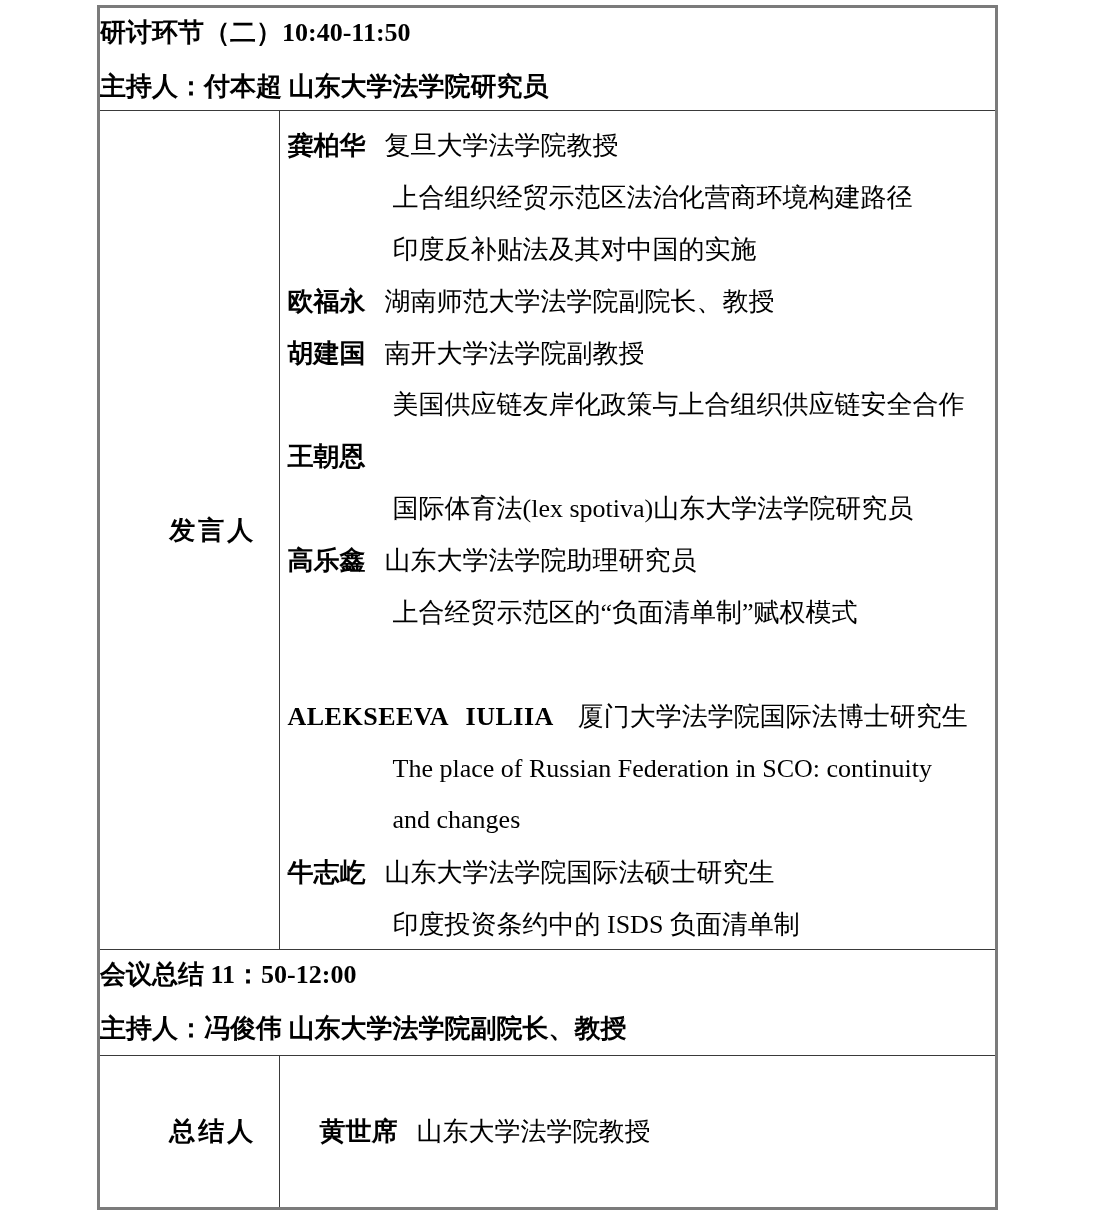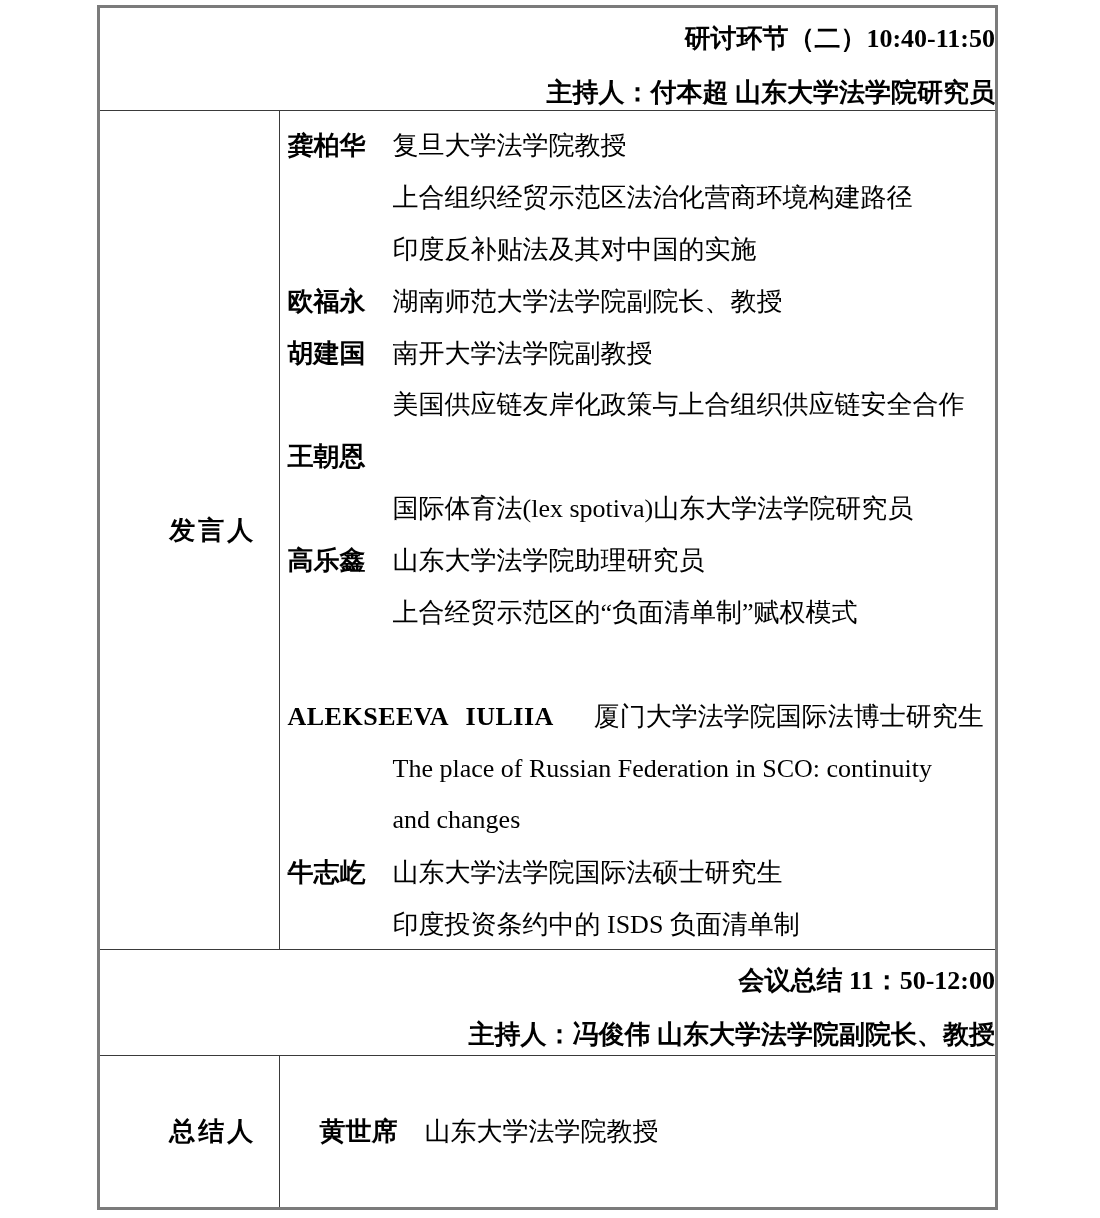--- a/index.html
+++ b/index.html
@@ -28,23 +28,23 @@
     border: 3px solid #7b7b7b;
     background: #ffffff;
     display: flex;
     flex-direction: column;
   }
   
   .section-header {
     box-sizing: border-box;
     display: flex;
     flex-direction: column;
-    align-items: flex-end;
+    align-items: flex-start;
     justify-content: flex-start;
-    padding-top: 16px;
+    padding-top: 10px;
     gap: 24px;
     text-align: center;
     font-weight: bold;
     font-size: 26px;
     line-height: 30px;
     overflow: hidden;
   }
   .section-header.session { height: 102px; }
   .section-header.summary {
     height: 106px;
@@ -82,26 +82,26 @@
   .line {
     height: 51.8px;
     display: flex;
     align-items: center;
     white-space: nowrap;
   }
   .speaker-name {
     font-weight: bold;
     display: inline-block;
     min-width: 86px;
-    margin-right: 19px;
+    margin-right: 11px;
     flex-shrink: 0;
   }
   .speaker-name.latin {
     min-width: 0;
-    margin-right: 40px;
+    margin-right: 24px;
     word-spacing: 11px;
     letter-spacing: 0.5px;
   }
   .topic-line { margin-left: 105px; }
   .gap-before { margin-top: 53px; }
   .summary-content {
     box-sizing: border-box;
     flex: 1;
     display: flex;
     align-items: center;

